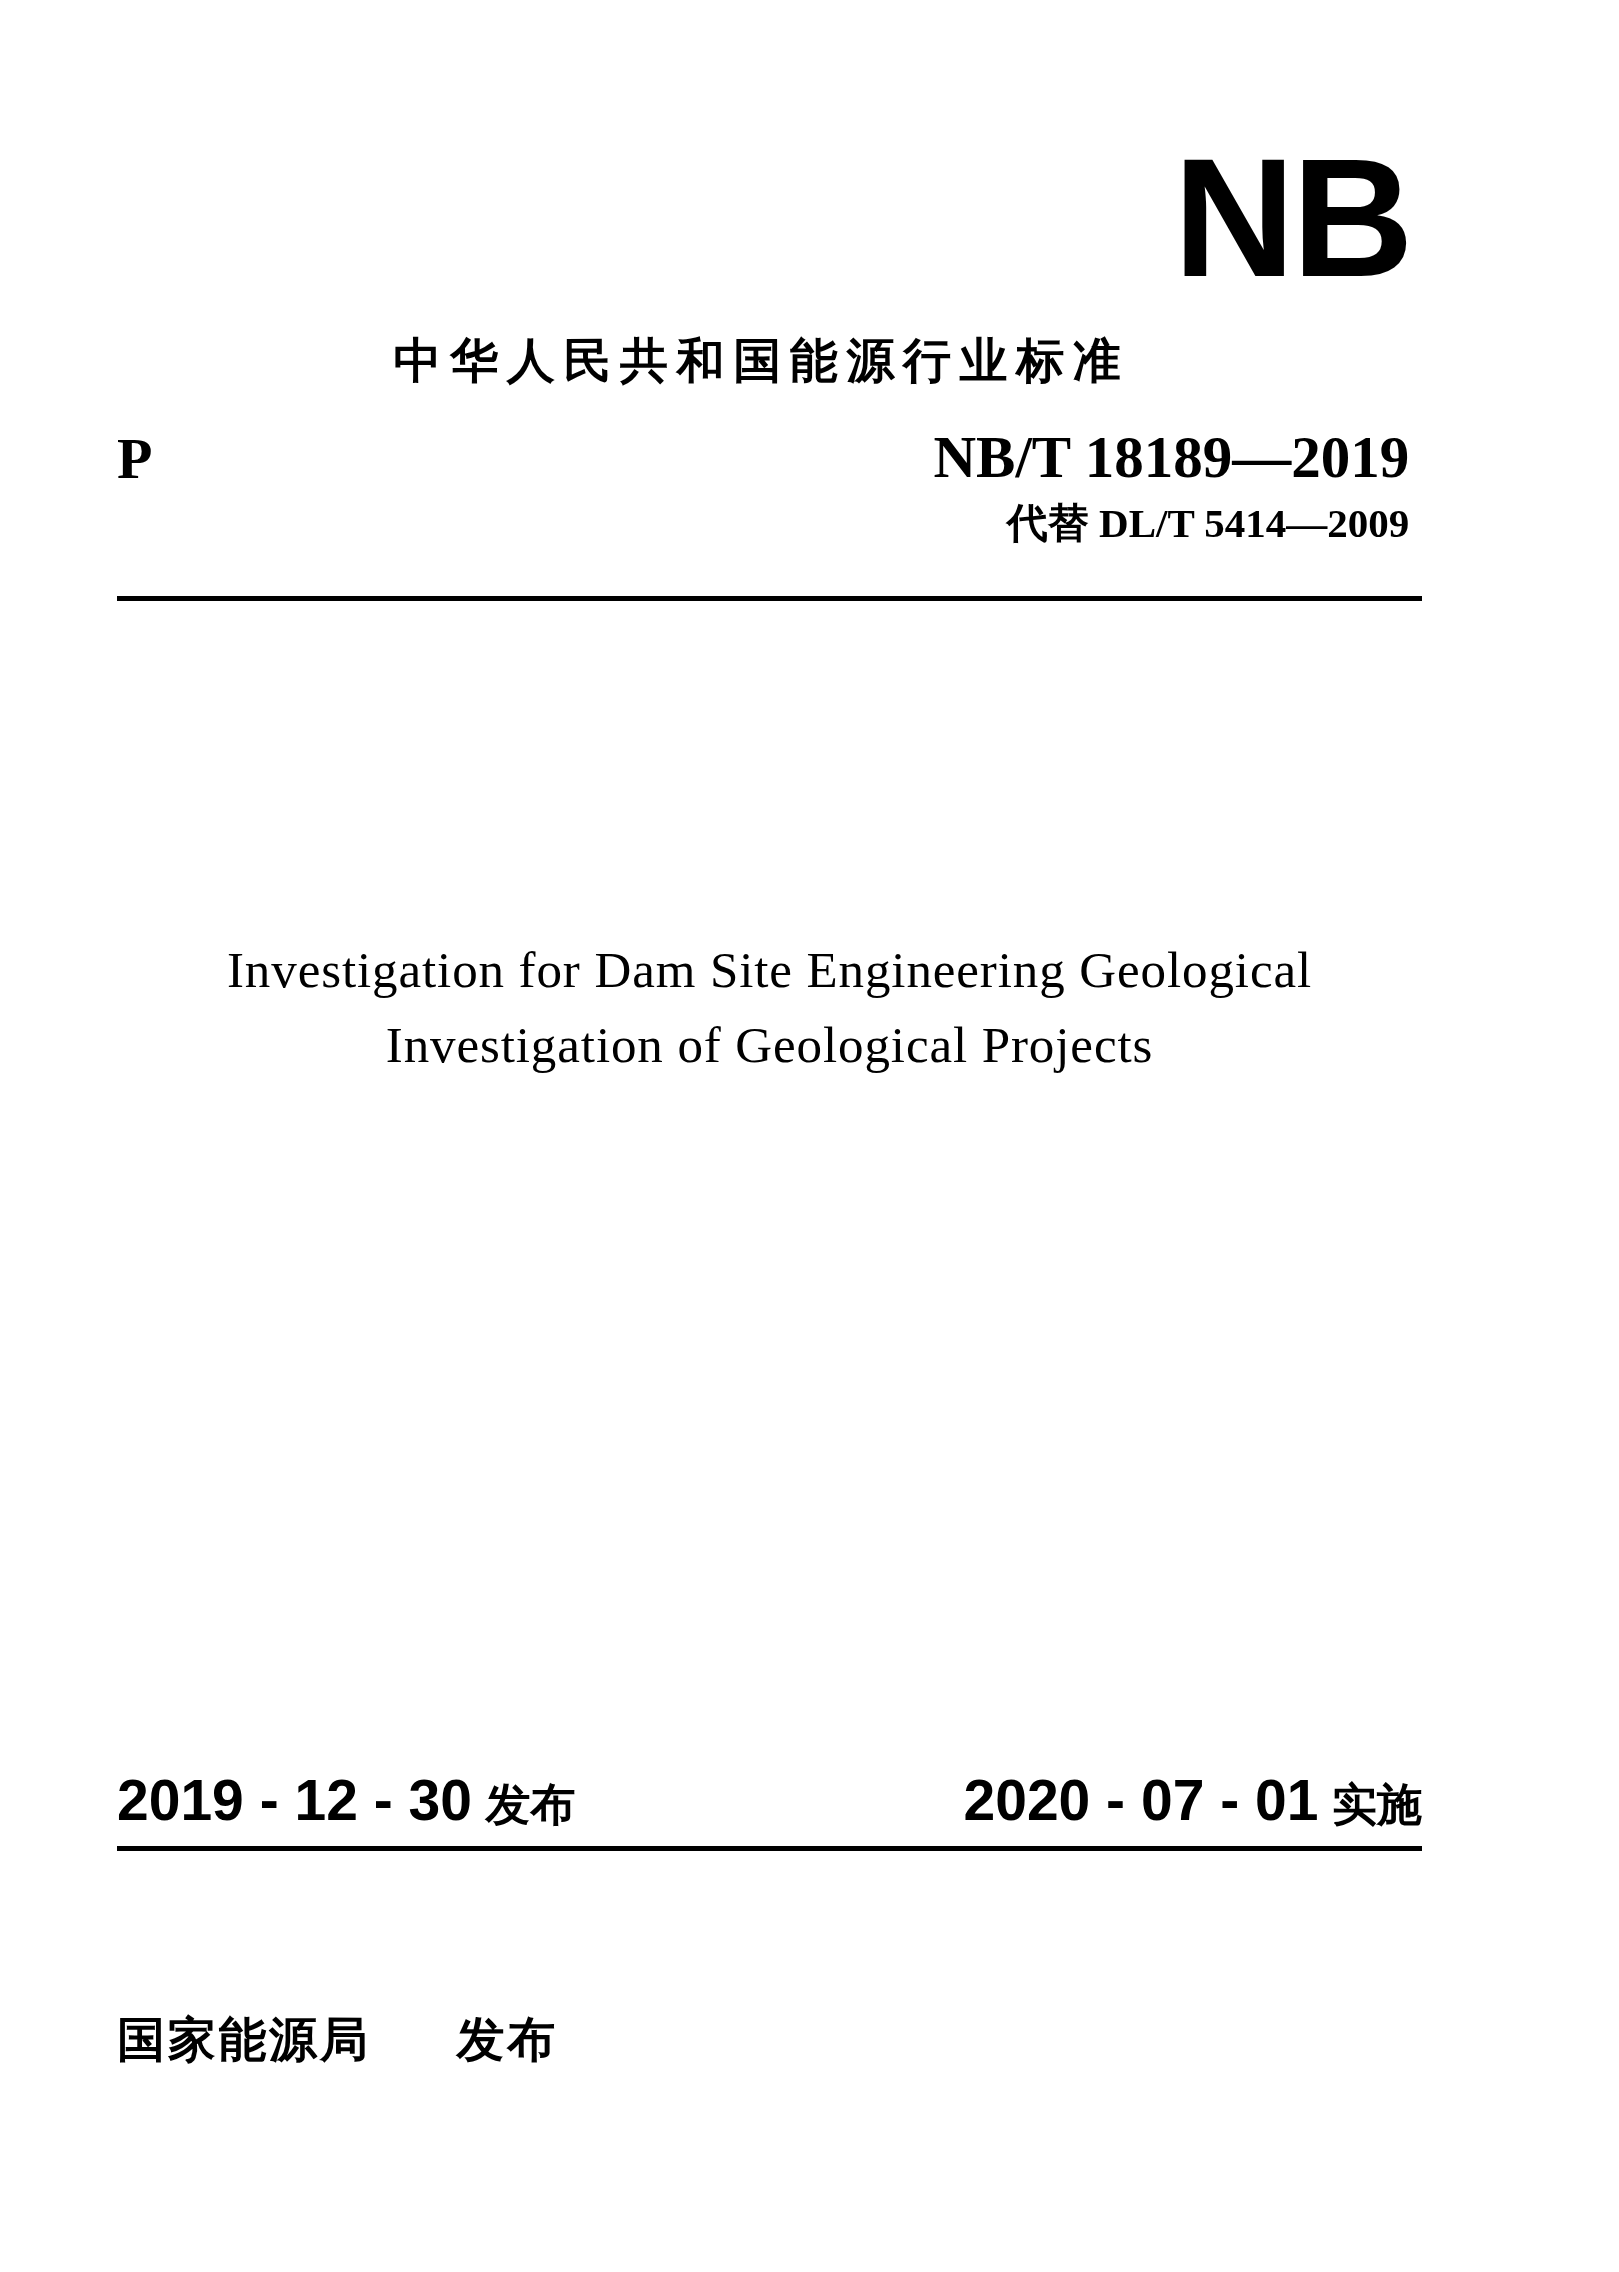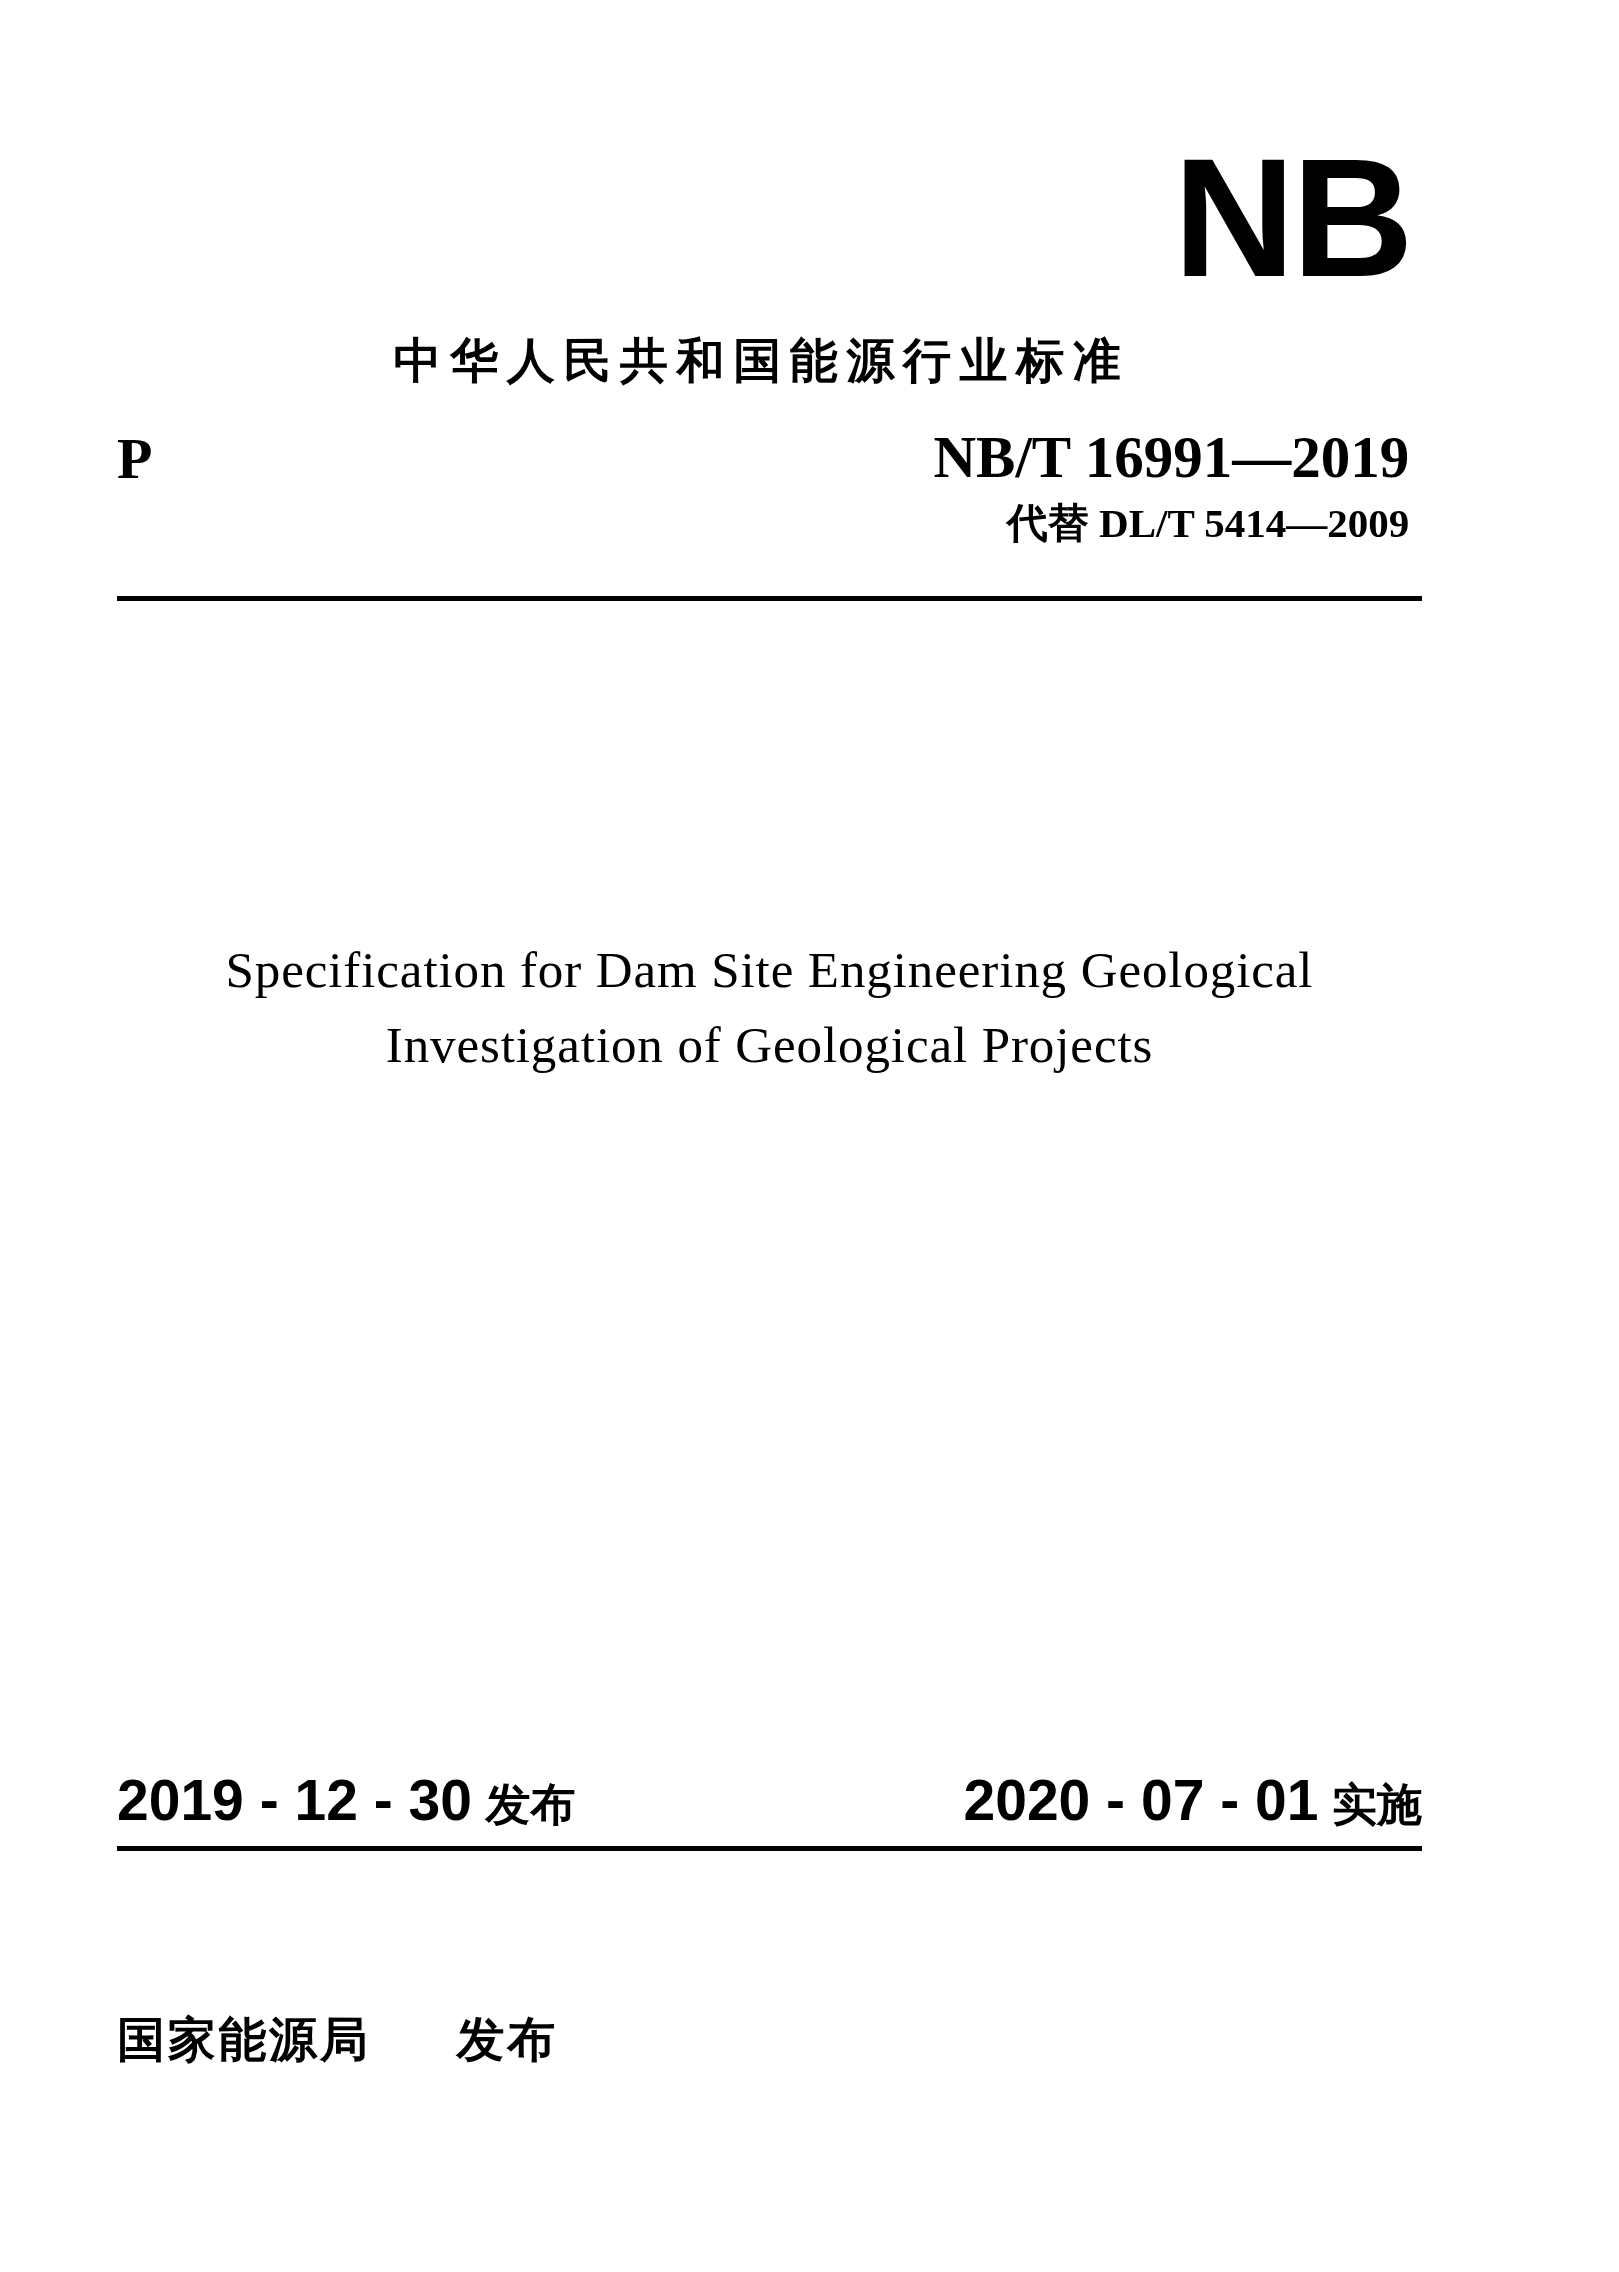--- a/index.html
+++ b/index.html
@@ -173,29 +173,29 @@
 <div class="page">
   <div class="content">
 
 
     <div class="nb-logo">NB</div>
 
     <div class="std-type heiti">中华人民共和国能源行业标准</div>
 
     <div class="class-mark serif-b">P</div>
 
-    <div class="std-number serif-b">NB/T 16991—2019</div>
+    <div class="std-number serif-b">NB/T 18189—2019</div>
 
     <div class="replaces serif-b">代替 DL/T 5414—2009</div>
 
     <div class="rule rule-top"></div>
 
 
     <div class="title-en">
-      <div>Specification for Dam Site Engineering Geological</div>
+      <div>Investigation for Dam Site Engineering Geological</div>
       <div>Investigation of Geological Projects</div>
     </div>
 
     <div class="dates-row">
       <div>
         <span class="date-num">2019 - 12 - 30</span><span class="date-cjk">发布</span>
       </div>
       <div>
         <span class="date-num">2020 - 07 - 01</span><span class="date-cjk">实施</span>
       </div>

